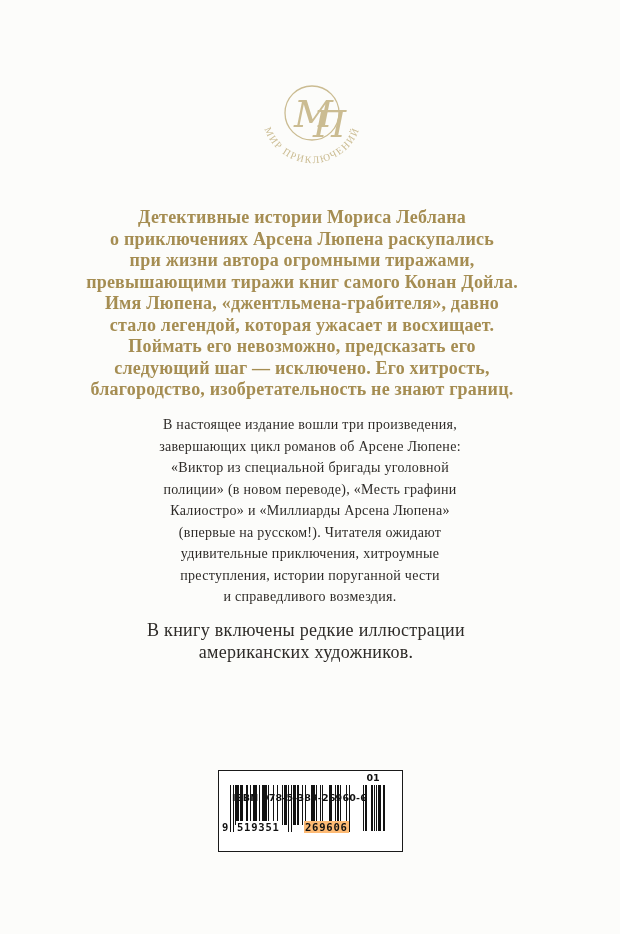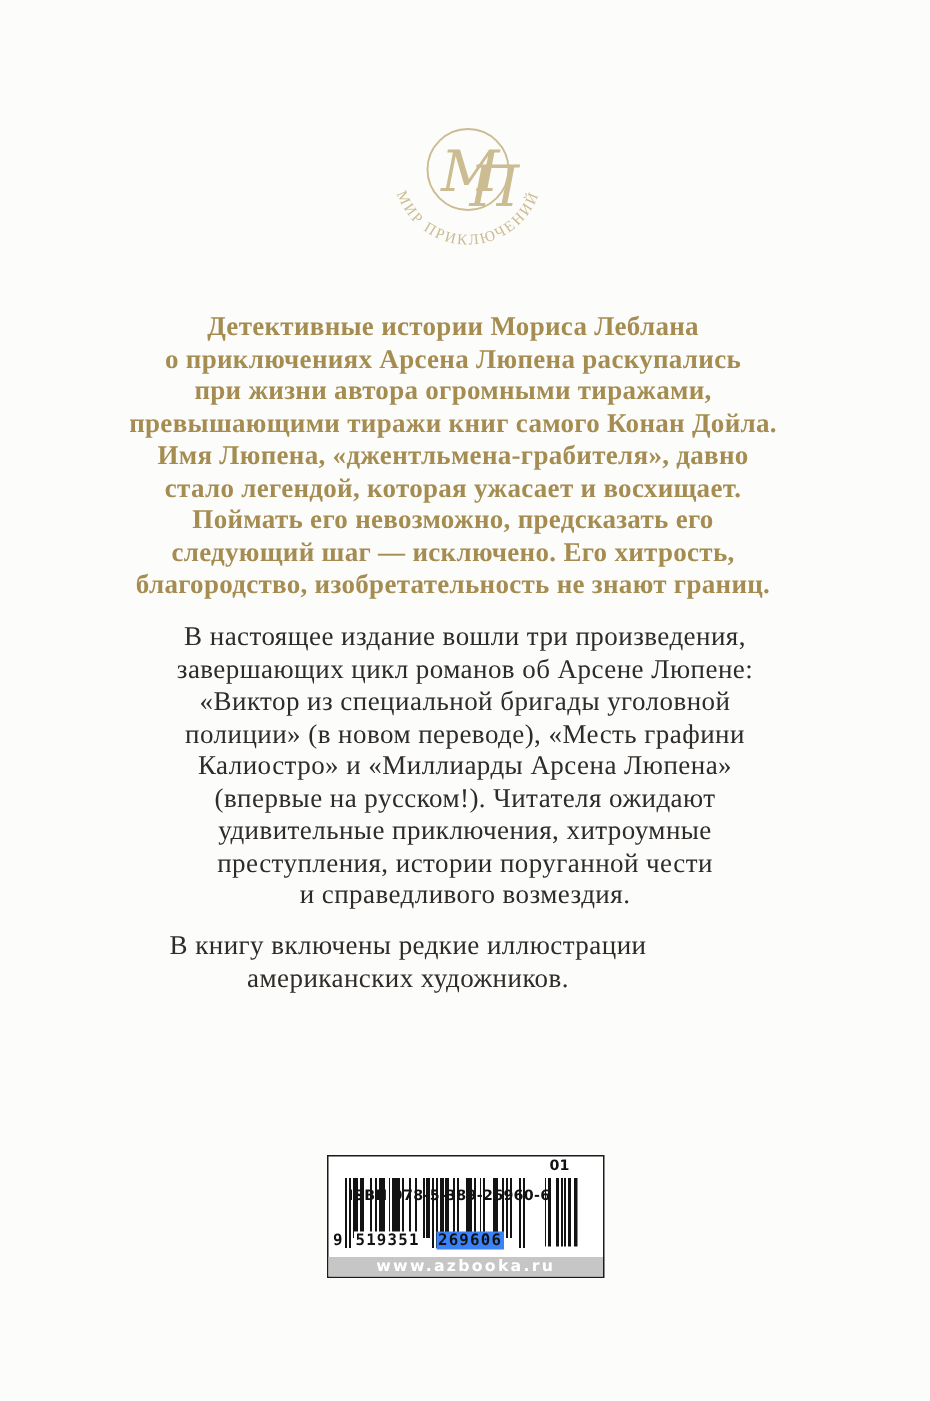--- a/index.html
+++ b/index.html
@@ -21,33 +21,34 @@
     font-size:18px;font-weight:bold;
     line-height:21.5px;
     white-space:pre-line;
     letter-spacing:.2px;
   }
   
   .description{
     position:absolute;left:0;top:414px;width:620px;
     text-align:center;
     color:#2e2b28;
-    font-size:18px;
+    font-size:14px;
     line-height:21.5px;
     white-space:pre-line;
     letter-spacing:.3px;
   }
   .note{
     position:absolute;left:0;top:620px;width:544px;
     text-align:center;
     color:#2e2b28;
     font-size:18px;
     line-height:21.5px;
     white-space:pre-line;
     letter-spacing:.3px;
+    padding-left:34px;
   }
   
   .bc-box{
     position:absolute;left:218px;top:770px;
     width:185px;height:82px;
     background:#fff;
     border:1.5px solid #1a1a1a;
     box-sizing:border-box;
     font-family:"DejaVu Sans", sans-serif;
   }
@@ -64,21 +65,21 @@
   .bc-main-svg{position:absolute;left:11px;top:14px;}
   .bc-addon-svg{position:absolute;left:143px;top:14px;}
   .bc-digits{
     position:absolute;left:0;top:50px;width:170px;height:11px;
     font-family:"DejaVu Sans Mono", monospace;
     font-size:10.5px;font-weight:bold;color:#111;
     letter-spacing:.8px;
   }
   .bc-digits .d9{position:absolute;left:2px;top:0;background:#fff;padding:0 1px;}
   .bc-digits .dl{position:absolute;left:17px;top:0;background:#fff;padding:0 1px;}
-  .bc-digits .dr{position:absolute;left:72px;top:0;background:#3b82f6;padding:0 1px;}
+  .bc-digits .dr{position:absolute;left:85px;top:0;background:#fdba74;padding:0 1px;}
   .bc-strip{
     position:absolute;left:0;right:0;bottom:0;height:13px;
     background:#c6c6c6;
     display:flex;align-items:center;justify-content:center;
   }
   .bc-strip span{
     color:#fff;
     font-size:10.5px;font-weight:bold;
     letter-spacing:1.5px;
     line-height:13px;
@@ -187,18 +188,15 @@
         <rect x="19" y="0" width="1" height="46" fill="#131313"></rect>
         <rect x="20" y="0" width="1" height="46" fill="#131313"></rect>
       </svg>
 
     <div class="bc-digits">
       <span class="d9">9</span>
       <span class="dl">519351</span>
       <span class="dr">269606</span>
     </div>
 
-    <div class="bc-strip">
-      <span>www.azbooka.ru</span>
-    </div>
   </div>
 
 </div>
 
 </body></html>

